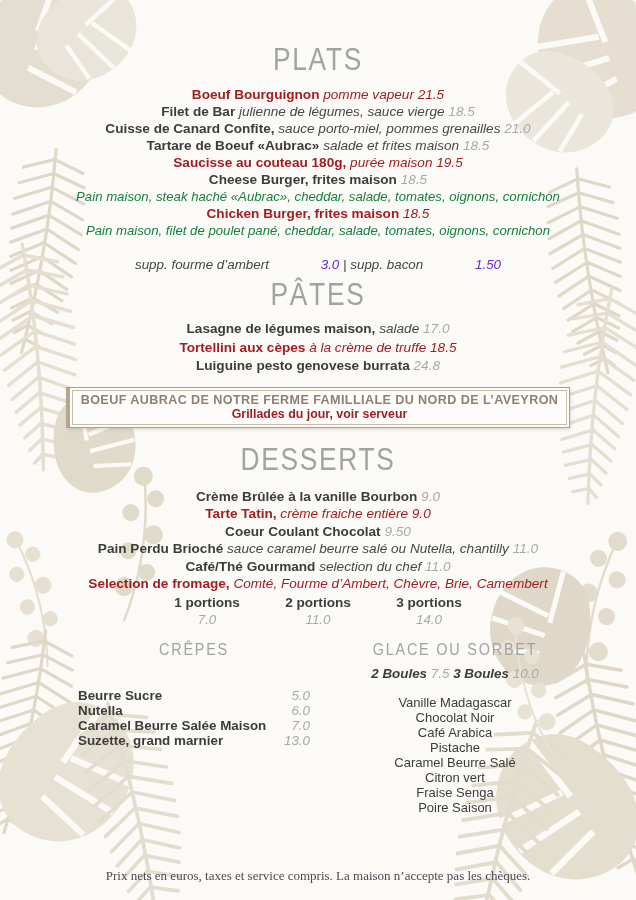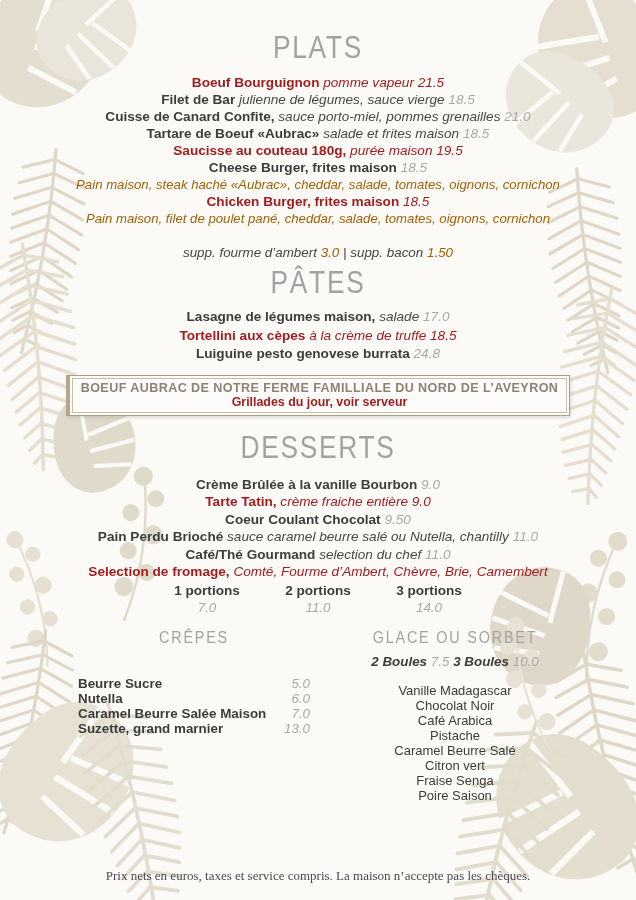--- a/index.html
+++ b/index.html
@@ -12,26 +12,26 @@
          color:#a2a2a2;letter-spacing:2px;transform:scaleX(.85);transform-origin:center;}
   .h-small{margin:0;text-align:center;font-size:16px;line-height:18px;font-weight:400;
          color:#a2a2a2;letter-spacing:2px;transform:scaleX(.9);transform-origin:center;}
 
   .list{text-align:center;}
   .item{font-size:13.6px;line-height:17px;}
   .item .name{font-weight:bold;}
   .item .desc{font-style:italic;color:#474747;}
   .item .price{font-style:italic;color:#a9a9a9;}
   .item.red .name,.item.red .desc,.item.red .price{color:#a21d20;}
-  .item.note{font-style:italic;font-size:13.2px;color:#a16207;}
+  .item.note{font-style:italic;font-size:13.2px;color:#15803d;}
 
   .plats-list{margin-top:6px;}
   .supp{margin-top:17px;font-size:13.4px;line-height:17px;text-align:center;font-style:italic;}
   .supp .lab{color:#454545;}
-  .supp .pr{color:#a16207;}
+  .supp .pr{color:#6d28d9;margin-left:48px;}
   .pates-title{margin-top:2px;}
   .pates-list{margin-top:5px;}
   .pates-list .item{line-height:18.5px;}
 
   .banner{margin:11px 66px 0;border:1px solid #ad9f83;border-left:4px solid #b4a78c;
           background:#fdfcfa;padding:2px;box-shadow:1px 2px 3px rgba(150,140,120,.25);}
   .banner-inner{border:1px solid #c8bda6;padding:2px 4px 3px;text-align:center;}
   .banner-title{font-size:12.6px;line-height:15px;font-weight:bold;color:#8e8173;letter-spacing:.4px;}
   .banner-sub{font-size:12.4px;line-height:13px;font-weight:bold;color:#a21d20;}
 
@@ -113,21 +113,21 @@
       <use href="#fern" transform="translate(-10,300) rotate(-8) scale(1.05)" style="stroke:#e3dccd"></use>
       <use href="#euca" transform="translate(10,540) rotate(-10)" fill="#e0d9c9" style="stroke:#e0d9c9"></use>
       <use href="#monstera" transform="translate(35,600) rotate(-22) scale(0.85)" fill="#ddd5c4"></use>
       <use href="#fern" transform="translate(18,650) rotate(12) scale(1.1)" style="stroke:#ddd5c4"></use>
       <use href="#monstera" transform="translate(60,720) rotate(30) scale(1.1)" fill="#e2dbcb"></use>
       <use href="#fern" transform="translate(60,740) rotate(-16) scale(1.2)" style="stroke:#e0d9c9"></use>
       <use href="#euca" transform="translate(120,620) rotate(18) scale(0.9)" fill="#e6e0d2" style="stroke:#e6e0d2"></use>
     </g>
   </svg>
 
-  <div class="content" style="padding-top:28px">
+  <div class="content" style="padding-top:40px">
 
     <h1 class="h-big">PLATS</h1>
     <div class="list plats-list">
       <div class="item red"><span class="name">Boeuf Bourguignon</span> <span class="desc">pomme vapeur</span> <span class="price">21.5</span></div>
       <div class="item"><span class="name">Filet de Bar</span> <span class="desc">julienne de légumes, sauce vierge</span> <span class="price">18.5</span></div>
       <div class="item"><span class="name">Cuisse de Canard Confite,</span> <span class="desc">sauce porto-miel, pommes grenailles</span> <span class="price">21.0</span></div>
       <div class="item"><span class="name">Tartare de Boeuf «Aubrac»</span> <span class="desc">salade et frites maison</span> <span class="price">18.5</span></div>
       <div class="item red"><span class="name">Saucisse au couteau 180g,</span> <span class="desc">purée maison</span> <span class="price">19.5</span></div>
       <div class="item"><span class="name">Cheese Burger, frites maison</span> <span class="price">18.5</span></div>
       <div class="item note">Pain maison, steak haché «Aubrac», cheddar, salade, tomates, oignons, cornichon</div>

